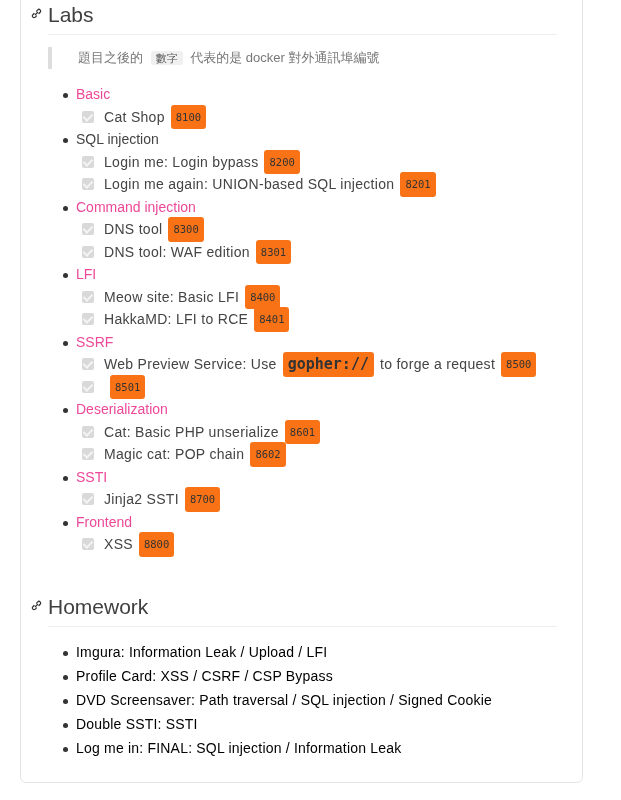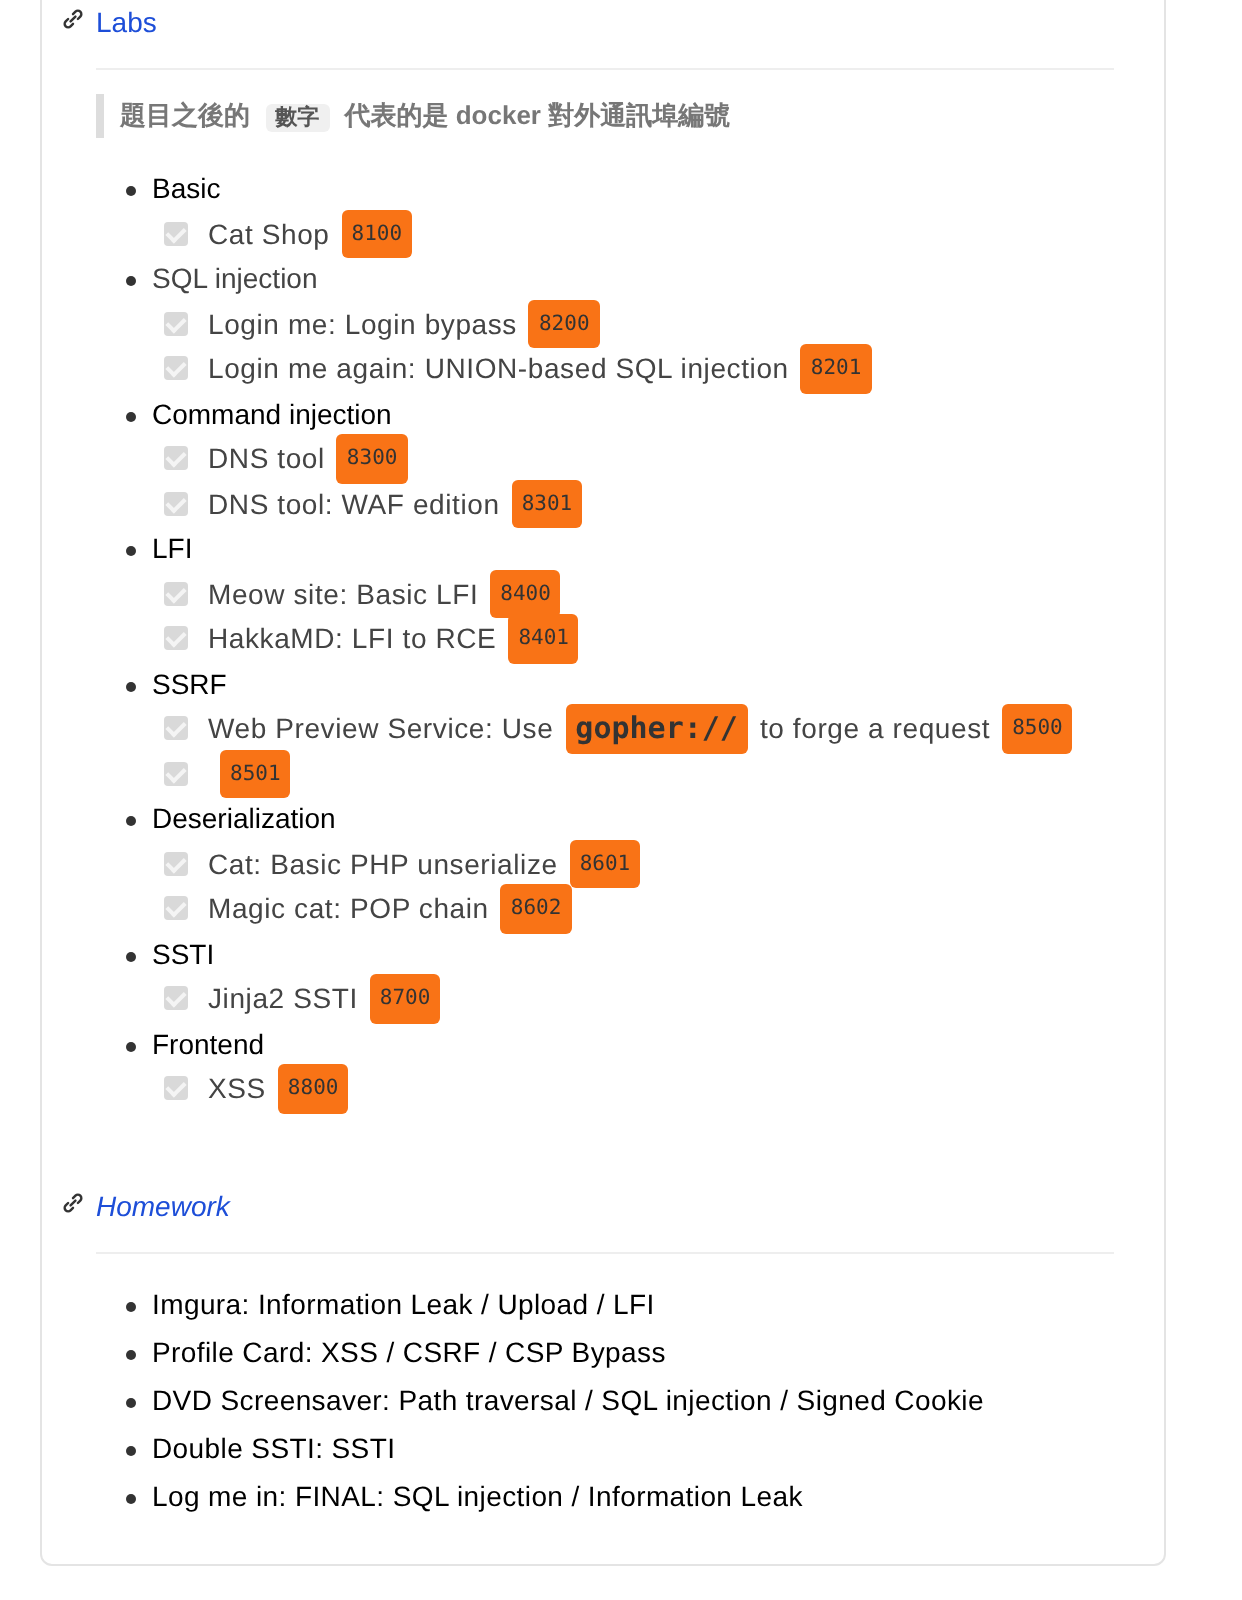--- a/index.html
+++ b/index.html
@@ -1,31 +1,31 @@
 <!DOCTYPE html>
 <html><head>
 <meta charset="utf-8">
 <style>
   html, body { margin:0; padding:0; background:#ffffff; }
   body { width:621px; height:800px; position:relative; overflow:hidden;
          font-family:"Liberation Sans", "DejaVu Sans", sans-serif; color:#333; }
   .card { position:absolute; left:20px; top:-12px; width:563px; height:795px;
           border:1px solid #e4e4e4; border-radius:6px; background:#fff; box-sizing:border-box; }
   .heading { position:absolute; left:30px; display:flex; align-items:center;
-             font-size:14px; color:#1d4ed8; font-weight:normal; }
+             font-size:21px; color:#404040; font-weight:normal; }
   .heading .anchor { width:16px; display:inline-block; color:#444; font-size:13px; margin-right:2px; }
   .hr { position:absolute; left:48px; width:509px; height:1px; background:#eeeeee; }
   .quote { position:absolute; left:48px; top:47px; height:22px; border-left:4px solid #dddddd;
-           padding-left:8px; font-size:13px; color:#777; line-height:22px;font-weight:bold; }
+           padding-left:26px; font-size:13px; color:#777; line-height:22px; }
   .quote .kbd { background:#f0f0f0; border-radius:3px; padding:1px 5px; font-size:11px; color:#555; margin:0 4px; }
   ul.topics { position:absolute; left:62px; top:83px; margin:0; padding:0; list-style:none; }
   .topic { font-size:14px; line-height:22.5px; position:relative; padding-left:14px; }
   .topic::before { content:""; position:absolute; left:1px; top:10px; width:5px; height:5px;
                    border-radius:50%; background:#333; }
-  .topic-label.link { color:#000000; }
+  .topic-label.link { color:#ec4899; }
   .topic-label.plain { color:#444; }
   .task { display:flex; align-items:center; height:22.5px; margin-left:6px; font-size:14px; color:#444; }
   .cb { width:12px; height:12px; background:#d9d9d9; border-radius:2px; margin-right:10px;
         position:relative; flex-shrink:0; }
   .cb::after { content:""; position:absolute; left:3px; top:1px; width:4px; height:7px;
                border:solid #f4f4f4; border-width:0 2px 2px 0; transform:rotate(45deg); }
   .task-text { letter-spacing:0.3px; }
   .code { background:#f97316; border-radius:3px; padding:1px 5px; margin-left:6px;
           font-family:"DejaVu Sans Mono", "Liberation Mono", monospace; font-size:10.5px; color:#333; }
   .code.inline { margin:0 6px; font-size:15px; font-weight:bold; }
@@ -112,21 +112,21 @@
         <span class="task-text">Jinja2 SSTI</span>
         <span class="code">8700</span>
       </div></li>
     <li class="topic"><a class="topic-label link">Frontend</a><div class="task">
         <span class="cb"></span>
         <span class="task-text">XSS</span>
         <span class="code">8800</span>
       </div></li>
   </ul>
 
-<h2 class="heading" style="top:595px;margin:0;font-style:italic;">
+<h2 class="heading" style="top:595px;margin:0;">
   <span class="anchor">
     <svg width="13" height="13" viewBox="0 0 16 16">
         <path d="M6.5 9.5l3-3M5 8L3.5 9.5a2.1 2.1 0 0 0 3 3L8 11M11 8l1.5-1.5a2.1 2.1 0 0 0-3-3L8 5" fill="none" stroke="#333" stroke-width="1.5" stroke-linecap="round"></path>
       </svg>
   </span>
   <span>Homework</span>
 </h2>
 <div class="hr" style="top:626px;"></div>
 
 <ul class="hw" id="hw">

